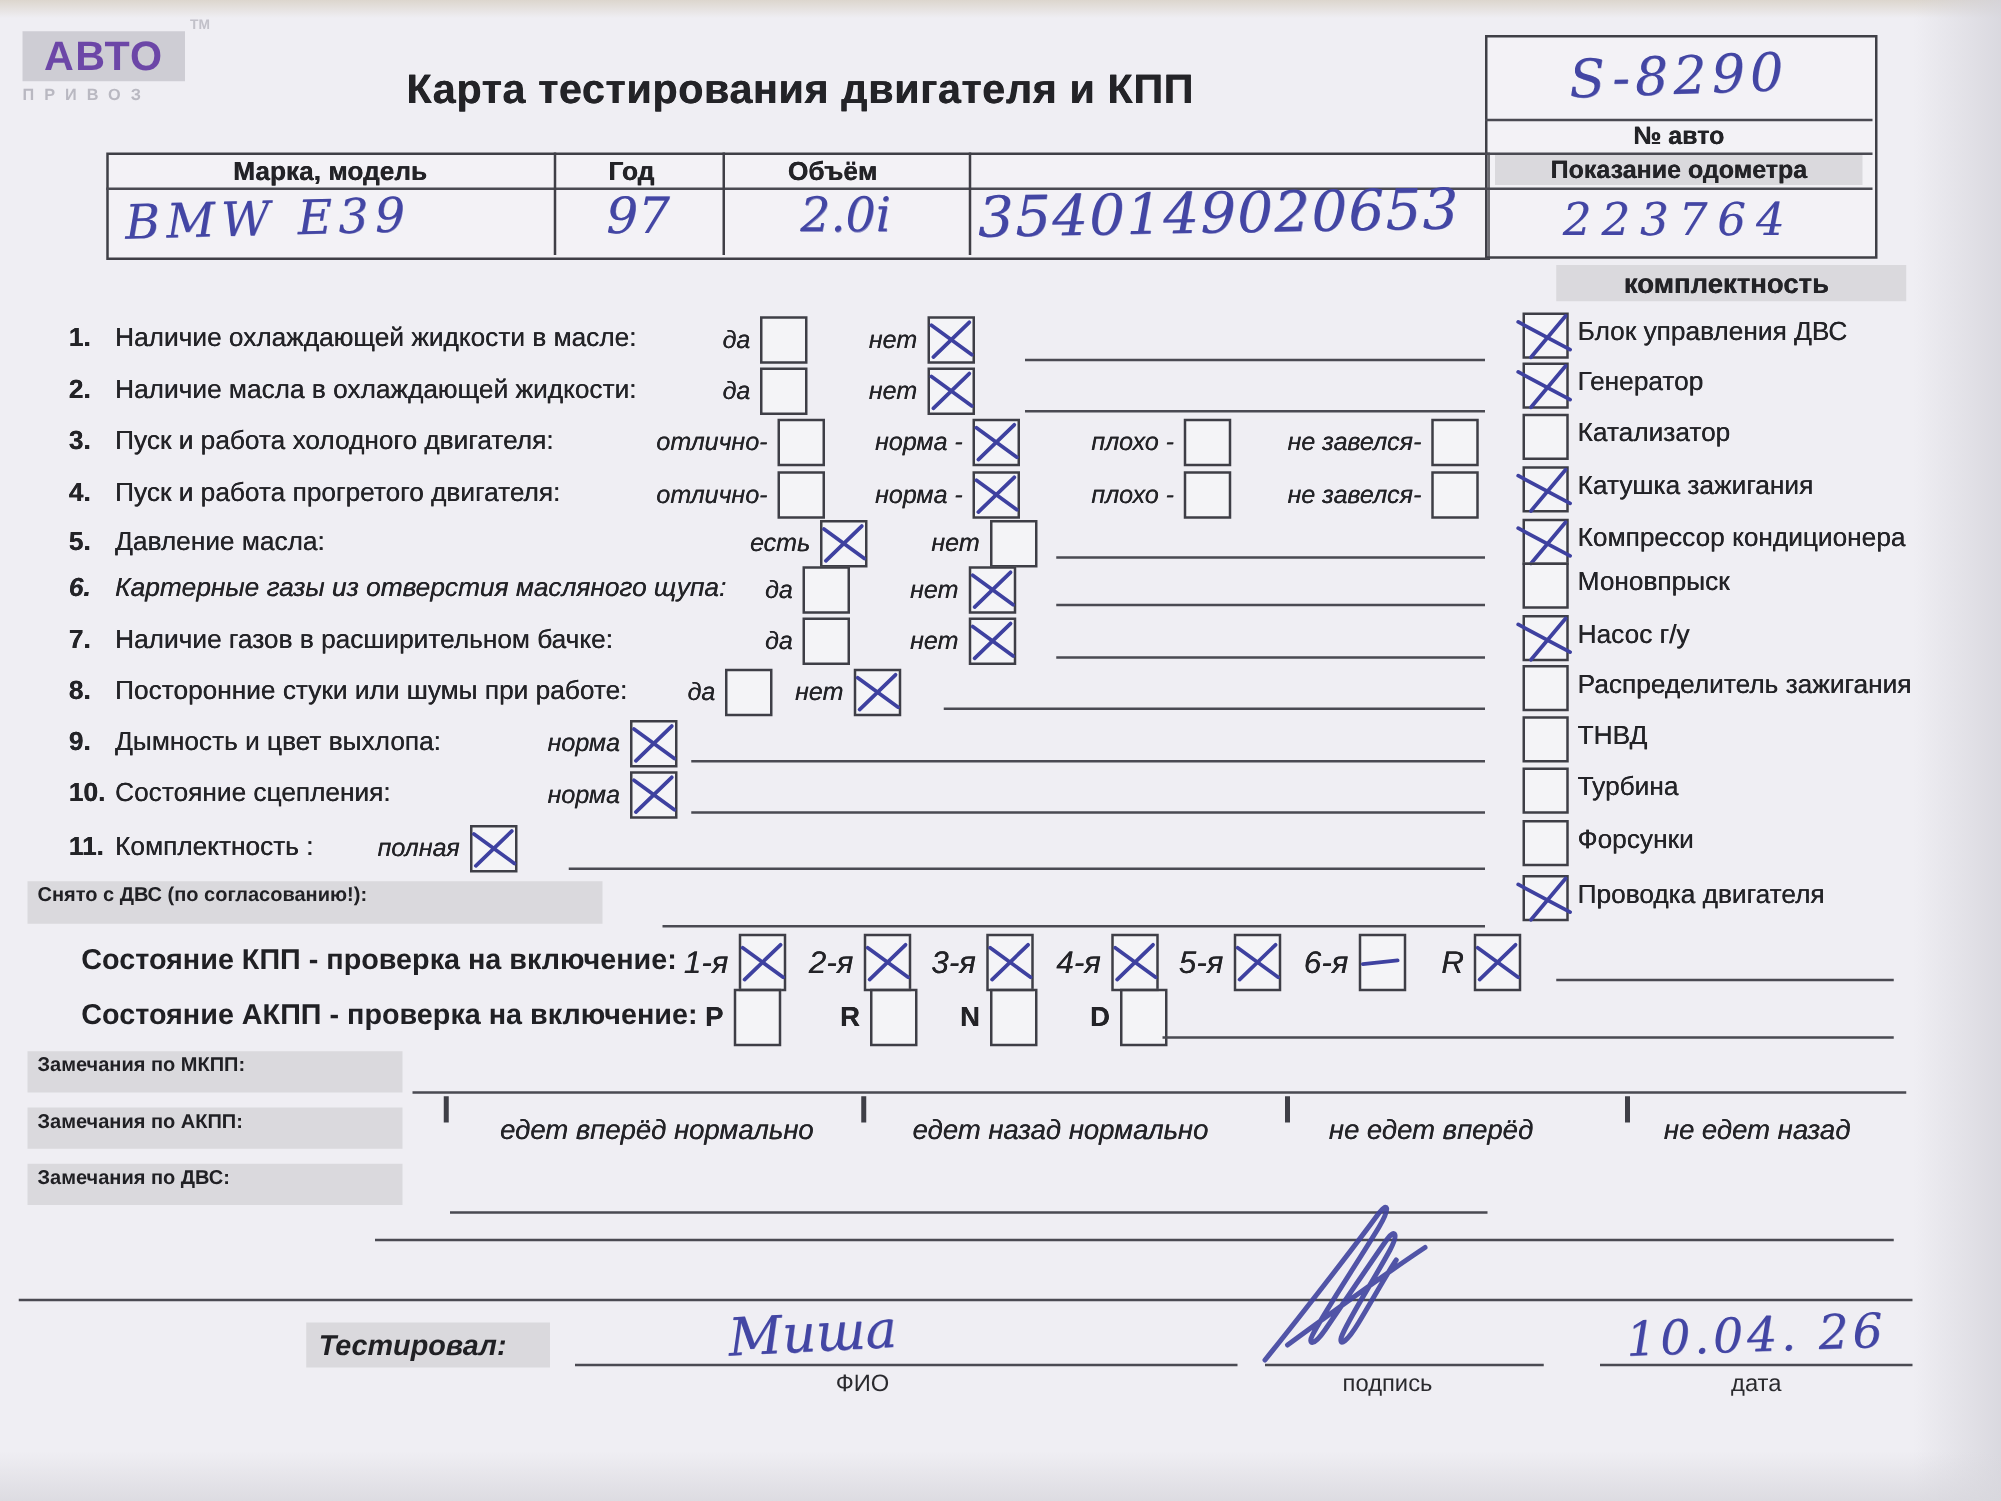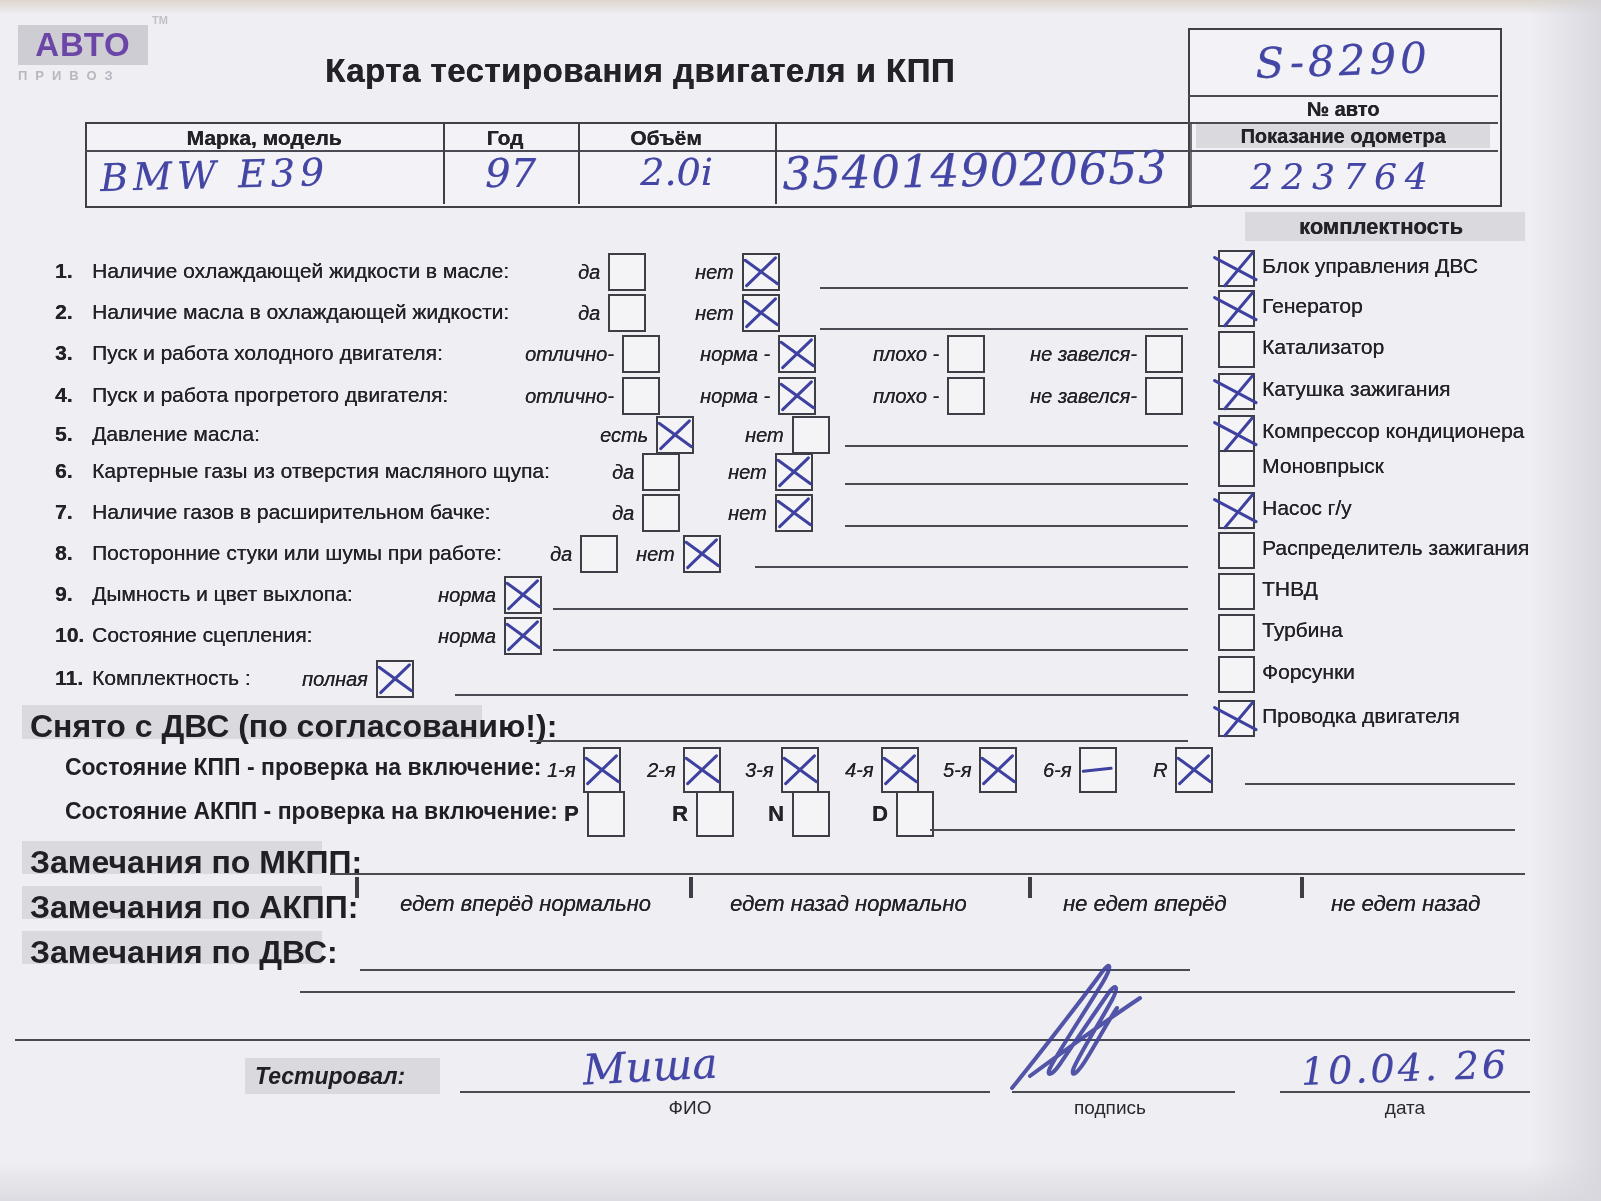--- a/index.html
+++ b/index.html
@@ -48,23 +48,23 @@
         background:rgba(255,255,255,.35);}
   .cbox.tall{height:42px;}
   .check{position:absolute;inset:0;}
   .check.on::before,.check.on::after{content:"";position:absolute;left:50%;top:50%;
     width:125%;height:3.4px;background:#3e41a0;border-radius:2px;}
   .check.on::before{transform:translate(-50%,-50%) rotate(36deg);}
   .check.on::after{transform:translate(-50%,-48%) rotate(-44deg);}
   .check.dash::before{content:"";position:absolute;left:46%;top:50%;width:90%;height:3.4px;
     background:#3e41a0;border-radius:2px;transform:translate(-50%,-50%) rotate(-6deg);}
 
-  .bold-label{position:absolute;font-weight:bold;font-size:32px;color:#202024;white-space:nowrap;}
+  .bold-label{position:absolute;font-weight:bold;font-size:16px;color:#202024;white-space:nowrap;}
   .kpp-label{position:absolute;font-weight:bold;font-size:23px;color:#202024;white-space:nowrap;}
-  .glabel{font-style:italic;font-size:20px;font-weight:normal;}
+  .glabel{font-style:italic;font-size:25px;font-weight:normal;}
   .glabel.upright{font-style:normal;font-weight:bold;font-size:22px;}
 
   .remark-opt{font-style:italic;font-size:22px;color:#232327;text-shadow:.2px 0 0 currentColor;}
 
   
   .kitem-label{position:absolute;font-size:21px;color:#232327;text-shadow:.25px 0 0 currentColor;white-space:nowrap;}
   .kbox{position:absolute;width:33px;height:33px;border:2px solid #3e3e46;background:rgba(255,255,255,.35);}
   .kbox .check.on::before{width:150%;transform:translate(-54%,-60%) rotate(28deg);}
   .kbox .check.on::after{width:140%;transform:translate(-46%,-40%) rotate(-50deg);}
 
@@ -205,21 +205,21 @@
       </span>
     </span>
   <span class="pair" style="left:745px;top:416px;">
       <i class="ol">нет</i>
       <span class="cbox">
         <span class="check"></span>
       </span>
     </span>
   <div class="hline" style="left:845px;top:445px;width:343px;"></div>
 
-  <div class="li" style="left:55px;top:459px;"><b>6.</b><span>Картерные газы из отверстия масляного щупа:</span></div>
+  <div class="li" style="left:55px;top:459px;font-style:italic;"><b>6.</b><span>Картерные газы из отверстия масляного щупа:</span></div>
   <span class="pair" style="left:612px;top:453px;">
       <i class="ol">да</i>
       <span class="cbox">
         <span class="check"></span>
       </span>
     </span>
   <span class="pair" style="left:728px;top:453px;">
       <i class="ol">нет</i>
       <span class="cbox">
         <span class="check on"></span>

